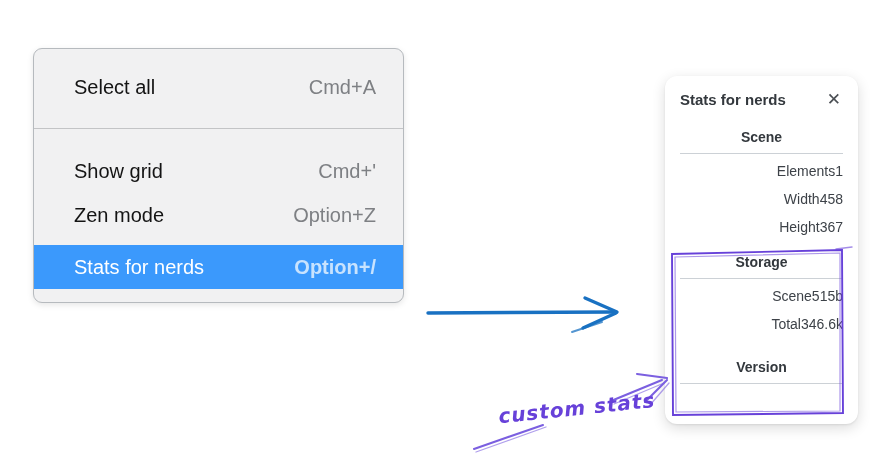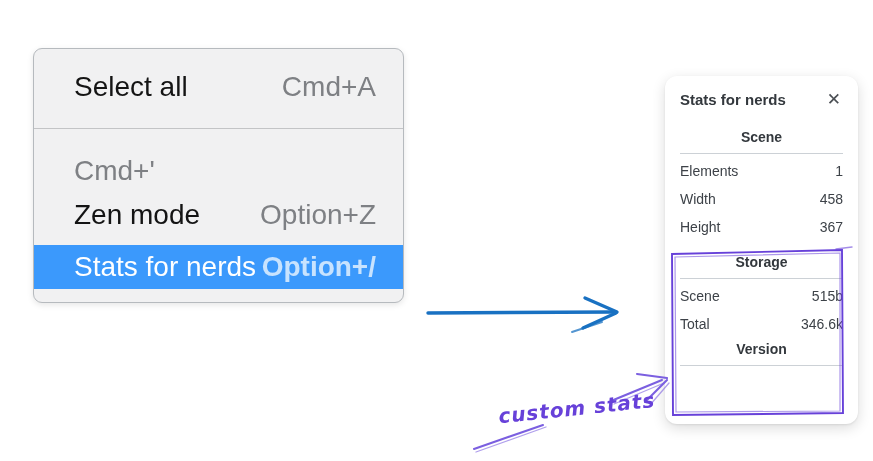--- a/index.html
+++ b/index.html
@@ -17,21 +17,21 @@
   .context-menu {
     position: absolute;
     left: 33px;
     top: 48px;
     width: 371px;
     background: #f1f1f2;
     border: 1px solid #b6babe;
     border-radius: 9px;
     box-shadow: 0 2px 6px rgba(0,0,0,0.10);
     padding: 12px 0 13px 0;
-    font-size: 28px;
+    font-size: 20px;
     color: #141414;
     overflow: hidden;
   }
   .menu-item {
     display: flex;
     justify-content: space-between;
     align-items: center;
     height: 44px;
     padding: 0 27px 0 40px;
     cursor: default;
@@ -87,27 +87,27 @@
     line-height: 22px;
     margin-top: 10px;
   }
   .section-divider {
     border: 0;
     border-top: 1px solid #ccd1d6;
     margin: 5px 0 3px 0;
   }
   .stat-row {
     display: flex;
-    justify-content: space-between;
+    justify-content: flex-end;
     height: 28px;
     line-height: 28px;
   }
   .section-note { height: 28px; line-height: 28px; white-space: nowrap; }
   .sec-storage .section-heading { }
-  .sec-version .section-heading { margin-top: 0; }
+  .sec-version .section-heading { margin-top: 18px; }
 
   
   .overlay {
     position: absolute;
     left: 0; top: 0;
     width: 873px;
     height: 461px;
     pointer-events: none;
   }
   .custom-stats-label {
@@ -131,20 +131,21 @@
 
 <div class="stage">
 
   <div class="context-menu">
     <div class="menu-item first">
       <span>Select all</span>
       <span class="shortcut">Cmd+A</span>
     </div>
     <div class="menu-divider"></div>
     <div class="menu-item">
+      <span>Show grid</span>
       <span class="shortcut">Cmd+'</span>
     </div>
     <div class="menu-item">
       <span>Zen mode</span>
       <span class="shortcut">Option+Z</span>
     </div>
     <div class="menu-item highlighted">
       <span>Stats for nerds</span>
       <span class="shortcut">Option+/</span>
     </div>

